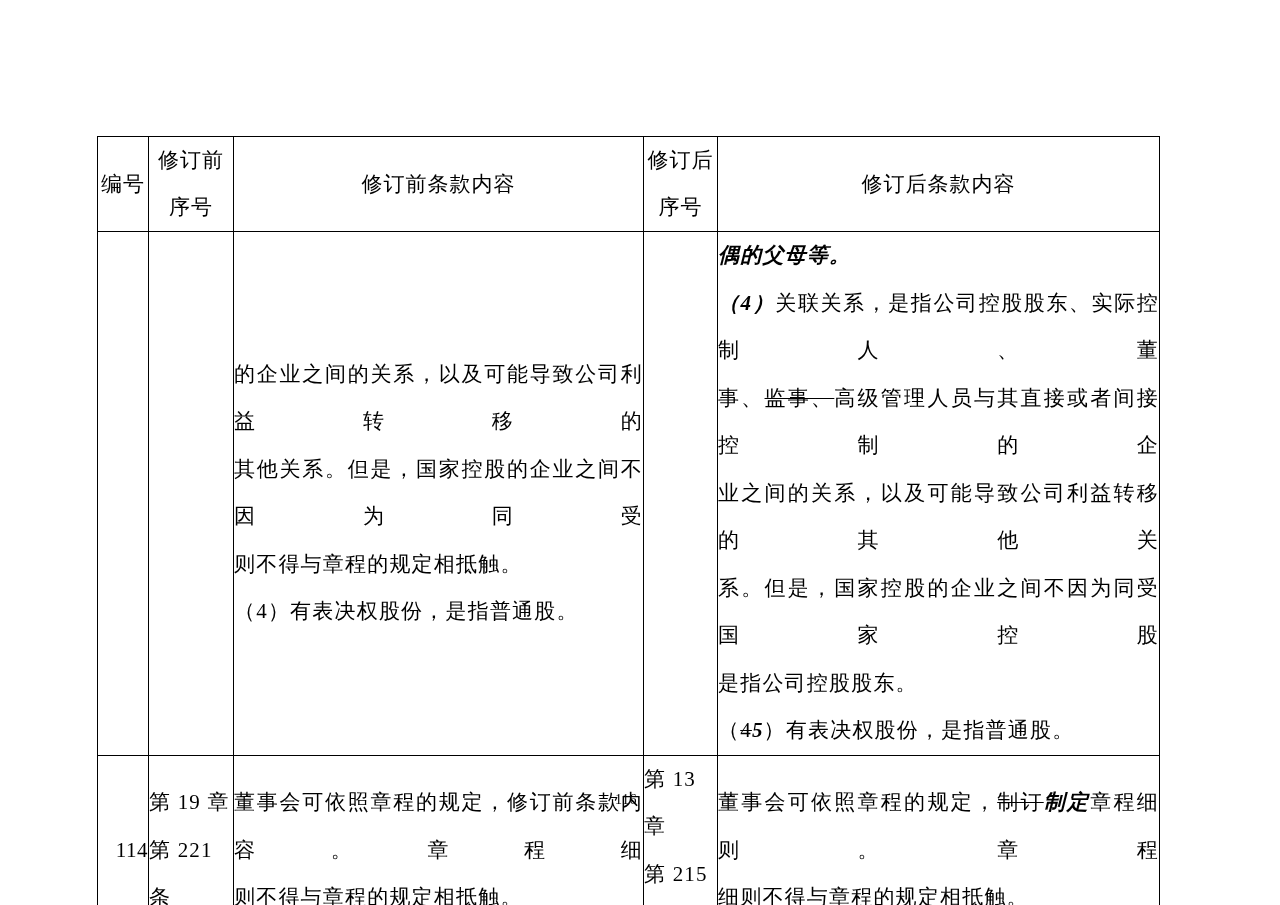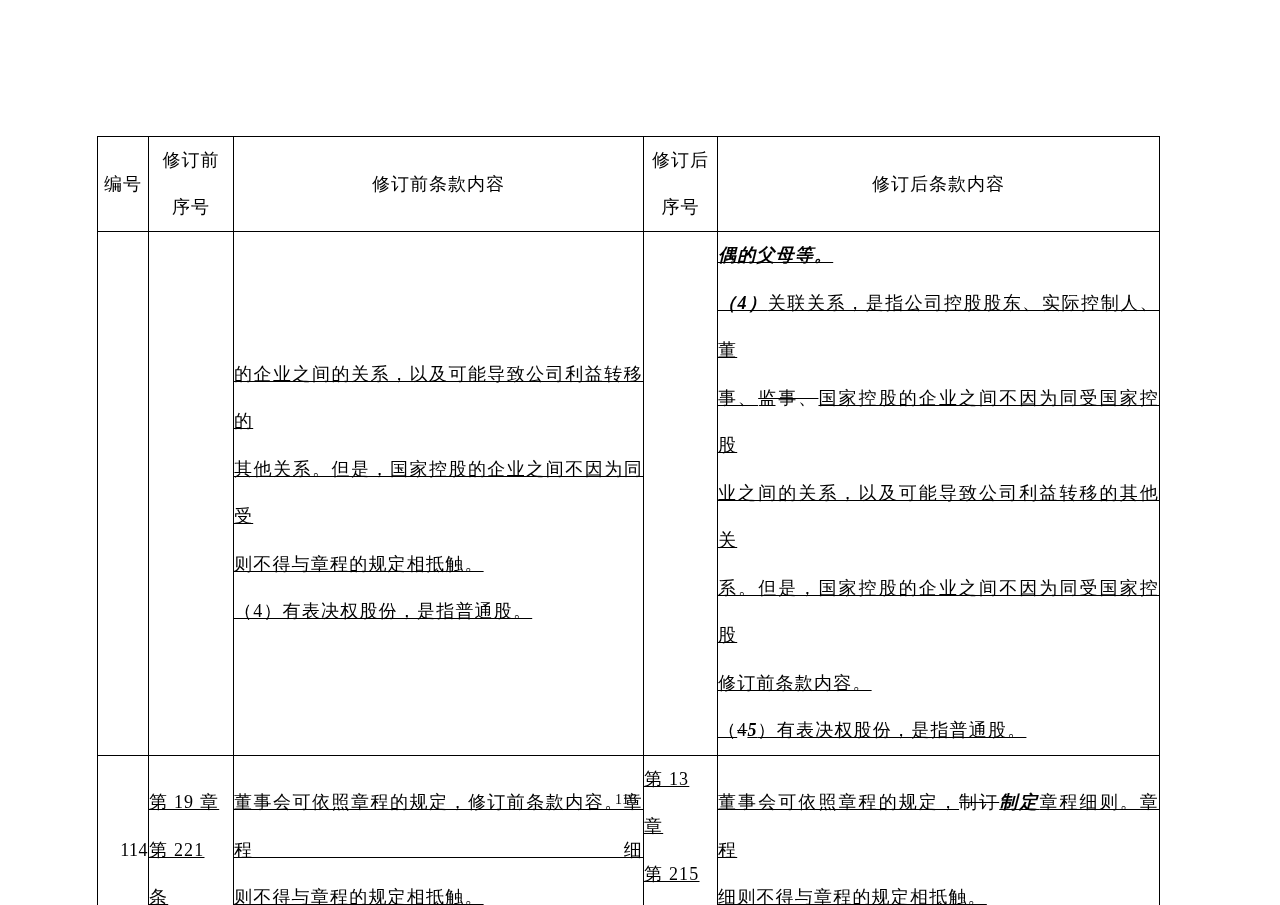--- a/index.html
+++ b/index.html
@@ -10,21 +10,21 @@
   }
   .sheet{position:absolute;inset:0;background:#ffffff;}
   table.rev{
     position:absolute;left:97px;top:136px;width:1062px;
     border-collapse:collapse;table-layout:fixed;
   }
   table.rev td,table.rev th{
     border:1px solid #000000;
     padding:0;
     overflow:hidden;
-    font-size:18px;
+    font-size:21px;
     font-weight:normal;
     vertical-align:middle;
   }
   tr.hrow{height:95px;}
   tr.r1{height:331px;}
   tr.r2{height:190px;}
   th.hcell{
     text-align:center;
     font-weight:bold;
     font-size:17px;
@@ -46,21 +46,21 @@
   }
   .line{
     line-height:47.5px;
     letter-spacing:1.2px;
     white-space:normal;
   }
   .line.full{
     text-align:justify;
     text-align-last:justify;
   }
-  .seg{display:inline;text-decoration:underline;}
+  .seg{display:inline;}
   .seg.del{text-decoration:line-through;text-decoration-thickness:1px;}
   .seg.ins{font-weight:bold;font-style:italic;}
   .page-number{
     position:absolute;left:0;right:28px;top:792px;
     text-align:center;font-size:14px;letter-spacing:0.5px;
   }
 </style>
 </head>
 <body>
 
@@ -90,24 +90,24 @@
       <td class="content">
             <div class="line full"><span class="seg">的企业之间的关系，以及可能导致公司利益转移的</span></div>
             <div class="line full"><span class="seg">其他关系。但是，国家控股的企业之间不因为同受</span></div>
             <div class="line"><span class="seg">则不得与章程的规定相抵触。</span></div>
             <div class="line"><span class="seg">（4）有表决权股份，是指普通股。</span></div>
           </td>
       <td class="numcell"></td>
       <td class="content">
             <div class="line"><span class="seg ins">偶的父母等。</span></div>
             <div class="line full"><span class="seg ins">（4）</span><span class="seg">关联关系，是指公司控股股东、实际控制人、董</span></div>
-            <div class="line full"><span class="seg">事、</span><span class="seg del">监事、</span><span class="seg">国家控股的企业之间不因为同受国家控股</span></div>
+            <div class="line full"><span class="seg">事、</span><span class="seg del">监事、</span><span class="seg">高级管理人员与其直接或者间接控制的企</span></div>
             <div class="line full"><span class="seg">业之间的关系，以及可能导致公司利益转移的其他关</span></div>
             <div class="line full"><span class="seg">系。但是，国家控股的企业之间不因为同受国家控股</span></div>
-            <div class="line"><span class="seg">修订前条款内容。</span></div>
+            <div class="line"><span class="seg">是指公司控股股东。</span></div>
             <div class="line"><span class="seg">（</span><span class="seg del">4</span><span class="seg ins">5</span><span class="seg">）有表决权股份，是指普通股。</span></div>
           </td>
     </tr>
     <tr class="r2">
       <td class="idcell">114</td>
       <td class="numcell">
             <div class="line"><span class="seg">第 19 章</span></div>
             <div class="line"><span class="seg">第 221</span></div>
             <div class="line"><span class="seg">条</span></div>
           </td>

